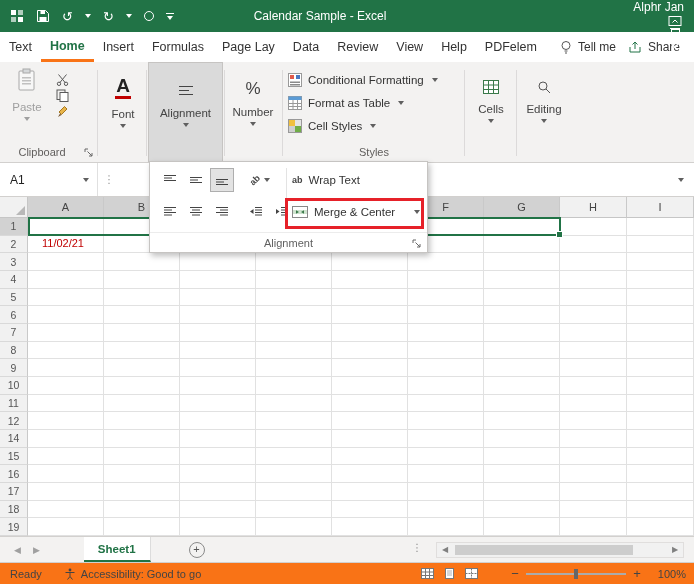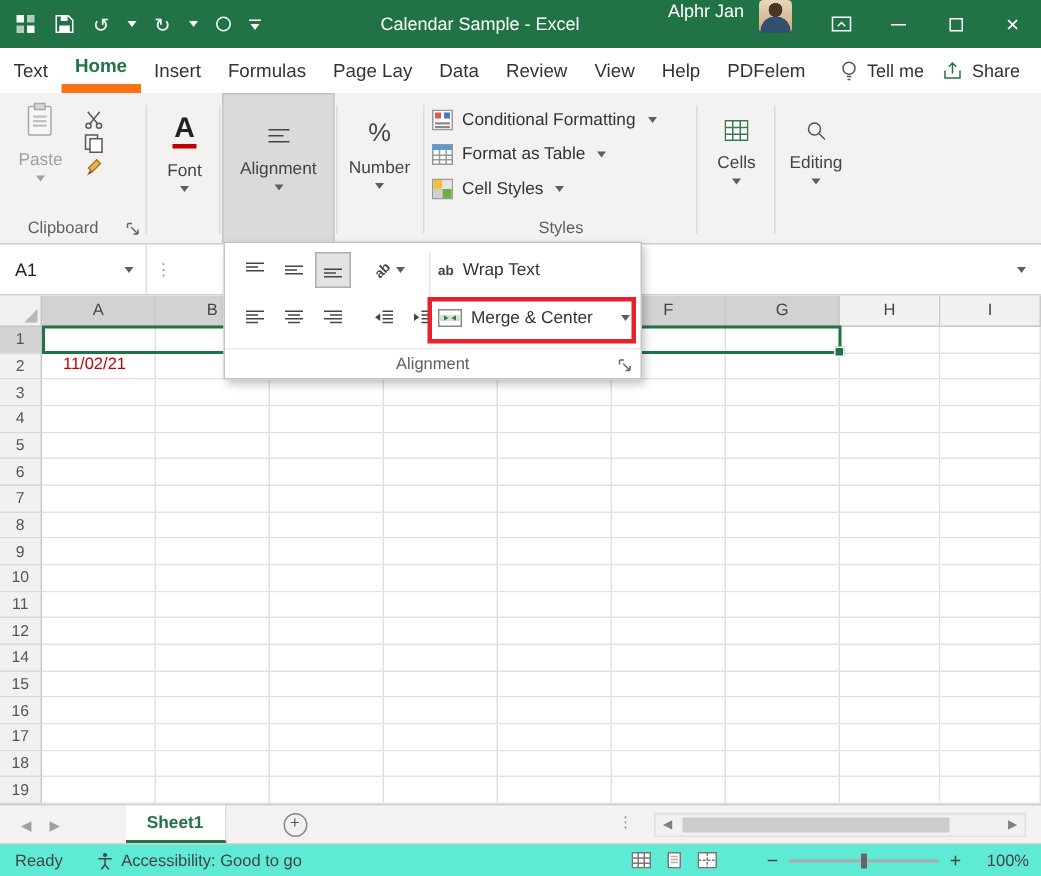--- a/index.html
+++ b/index.html
@@ -8,39 +8,39 @@
     position:relative; width:694px; height:584px; overflow:hidden;
     font-family:"Liberation Sans", sans-serif; font-size:12px; color:#333;
     background:#fff; outline:1px solid #7a7a7a; outline-offset:-1px;
   }
   
   .titlebar { position:absolute; top:0; left:0; right:0; height:32px; background:#217346; display:flex; align-items:center; color:#fff; z-index:10; }
   .tb-left { display:flex; align-items:center; gap:12px; padding-left:10px; }
   .tb-btn { display:flex; align-items:center; justify-content:center; color:#fff; font-size:13px; line-height:1; }
   .tb-circle { width:10px; height:10px; border:1.5px solid #fff; border-radius:50%; }
   .tb-title { position:absolute; left:180px; width:280px; text-align:center; font-size:12px; color:#fff; }
-  .tb-right { position:absolute; right:0; top:0; height:19px; display:flex; align-items:flex-start; }
+  .tb-right { position:absolute; right:0; top:0; height:19px; display:flex; align-items:flex-end;flex-direction:column; }
   .tb-user { font-size:12px; margin-right:10px; }
   .avatar { width:22px; height:22px; border-radius:3px; margin-right:14px;
     background: radial-gradient(circle at 50% 30%, #4a3626 24%, rgba(0,0,0,0) 25%),
                 radial-gradient(circle at 50% 95%, #30506e 42%, rgba(0,0,0,0) 43%),
                 linear-gradient(#e8d6bc, #c9a87e); }
   .winctl { width:38px; height:32px; display:flex; align-items:center; justify-content:center; }
   .minbar { width:10px; height:1px; background:#fff; display:block; }
   .maxbox { width:9px; height:9px; border:1px solid #fff; display:block; }
   .closex { font-size:15px; color:#fff; }
   .tri { display:inline-block; width:0; height:0; border-left:3.5px solid transparent; border-right:3.5px solid transparent; border-top:4px solid #5f5f5f; }
   .tri.w { border-top-color:#fff; }
   .qat-chev { display:inline-flex; flex-direction:column; align-items:center; }
   .qat-chev i { display:block; width:8px; height:1px; background:#fff; margin-bottom:2px; }
 
   
   .tabrow { position:absolute; top:32px; left:0; right:0; height:30px; background:#fff; display:flex; align-items:center; z-index:9; }
   .tab { padding:0 9px; height:30px; display:flex; align-items:center; font-size:12.5px; color:#333; white-space:nowrap; }
-  .tab.active { color:#217346; font-weight:bold; border-bottom:6px solid #f97316; }
+  .tab.active { color:#217346; font-weight:bold; border-bottom:3px solid #f97316; }
   .tellme { display:flex; align-items:center; gap:6px; margin-left:14px; color:#333; }
   .share { display:flex; align-items:center; gap:6px; margin-left:auto; margin-right:14px; color:#333; }
 
   
   .ribbon { position:absolute; top:62px; left:0; right:0; height:101px; background:#f3f2f1; border-bottom:1px solid #d2d0ce; z-index:8; }
   .rsep { position:absolute; top:8px; height:86px; border-left:1px solid #dcdada; }
   .grp-label { position:absolute; bottom:4px; font-size:11px; color:#605e5c; text-align:center; }
   .launcher { position:absolute; width:12px; height:12px; display:flex; align-items:center; justify-content:center; }
   .bigbtn { position:absolute; display:flex; flex-direction:column; align-items:center; color:#444; }
   .bigbtn .lbl { font-size:11.5px; margin-top:9px; }
@@ -102,21 +102,21 @@
     color:#217346; font-weight:bold; font-size:11.5px; border-bottom:2px solid #217346; border-right:1px solid #dcdcdc; }
   .addsheet { margin-left:38px; width:16px; height:16px; border:1px solid #8a8a8a; border-radius:50%;
     display:flex; align-items:center; justify-content:center; font-size:11px; color:#555; line-height:1; }
   .tabsplit { position:absolute; left:412px; color:#8a8a8a; font-size:10px; top:5px; }
   .hscroll { position:absolute; right:10px; width:248px; height:16px; display:flex; align-items:center; background:#f1f1f1; border:1px solid #e0dedd; }
   .hs-btn { width:16px; display:flex; align-items:center; justify-content:center; font-size:8px; color:#808080; }
   .hs-track { flex:1; height:100%; position:relative; }
   .hs-thumb { position:absolute; left:2px; top:2px; height:10px; width:178px; background:#cdcdcd; }
 
   
-  .statusbar { position:absolute; top:562px; left:0; right:0; height:22px; background:#5eead4; border-top:1px solid #d2d0ce; display:flex; align-items:center; font-size:11px; color:#444; z-index:6; }
+  .statusbar { position:absolute; top:562px; left:0; right:0; height:22px; background:#f97316; border-top:1px solid #d2d0ce; display:flex; align-items:center; font-size:11px; color:#444; z-index:6; }
   .st-ready { margin-left:10px; }
   .st-access { margin-left:22px; display:flex; align-items:center; gap:5px; }
   .st-right { margin-left:auto; display:flex; align-items:center; margin-right:8px; }
   .viewbtn { width:22px; height:18px; display:flex; align-items:center; justify-content:center; }
   .zminus { margin-left:26px; font-size:13px; color:#444; width:14px; text-align:center; }
   .ztrack { position:relative; width:100px; height:2px; background:#ababab; margin:0 4px; }
   .zthumb { position:absolute; left:48px; top:-4px; width:4px; height:10px; background:#666; }
   .zplus { font-size:13px; color:#444; width:14px; text-align:center; }
   .zpct { width:38px; text-align:right; margin-left:4px; }
   svg { display:block; }

